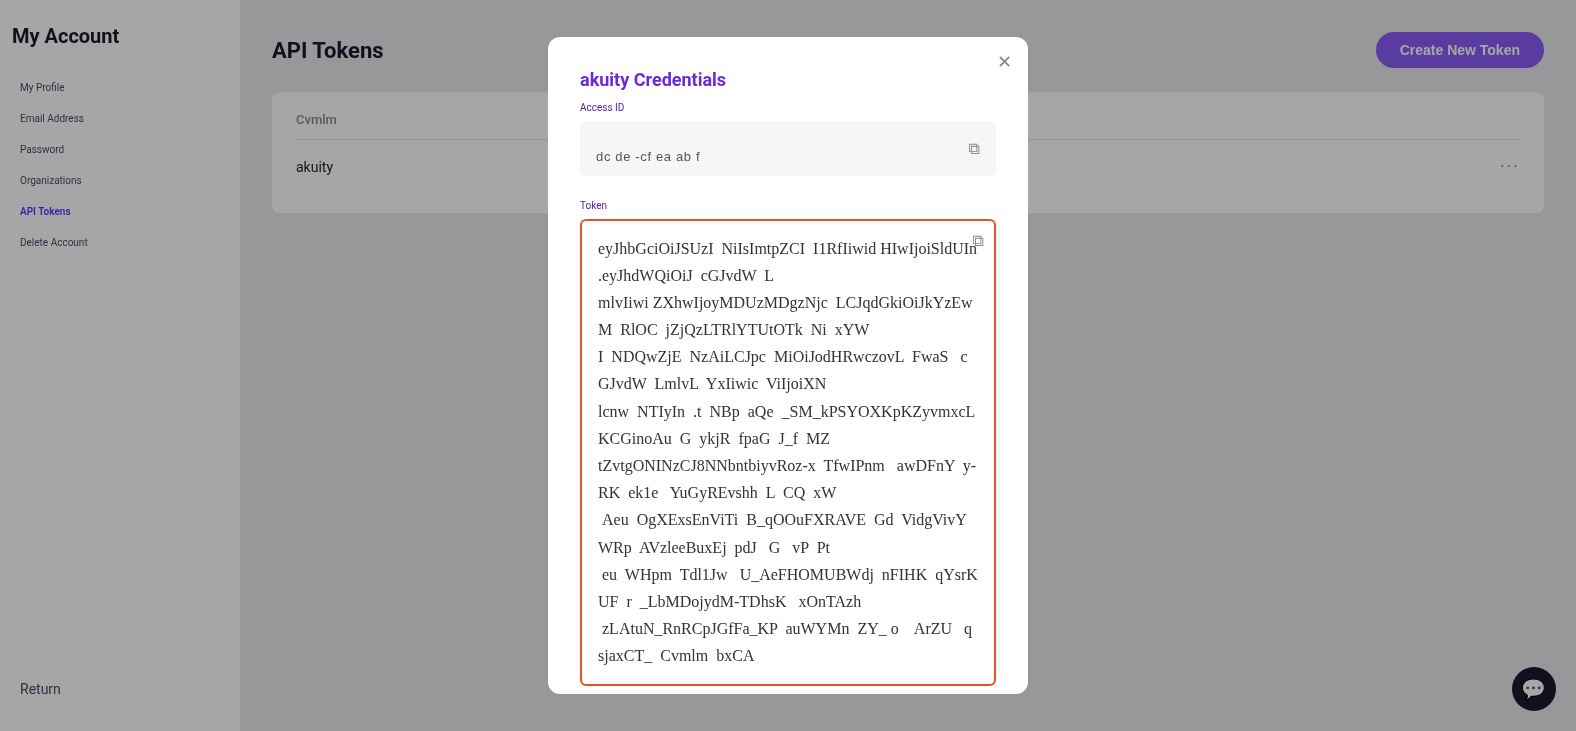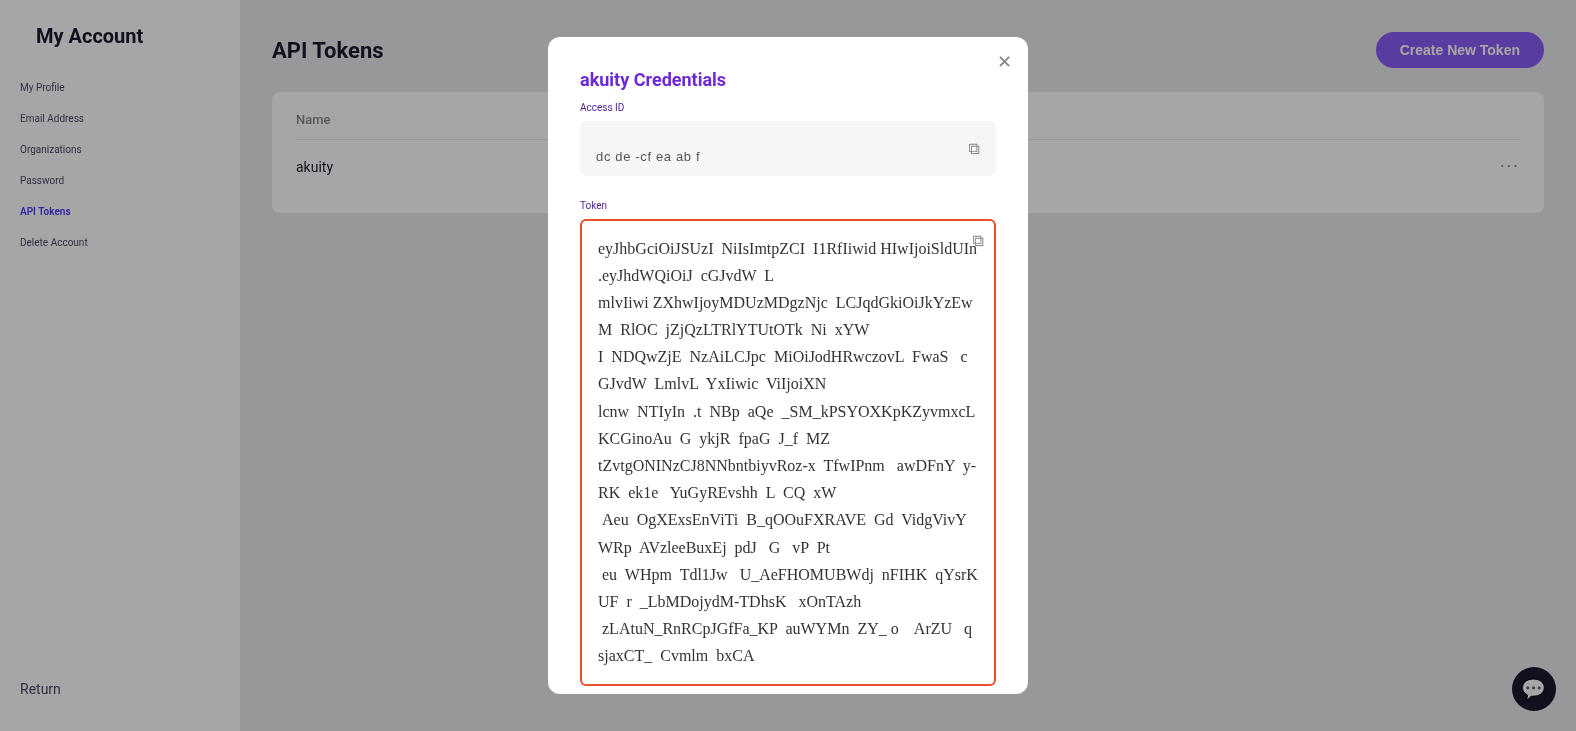--- a/index.html
+++ b/index.html
@@ -12,21 +12,21 @@
       display: flex;
       flex-direction: column;
       padding: 24px 0;
       flex-shrink: 0;
       height: 100%;
     }
     .sidebar-title {
       font-size: 20px;
       font-weight: 700;
       color: #1a1a2e;
-      padding: 0 20px 24px 36px;
+      padding: 0 20px 24px 12px;
     }
     .sidebar-item {
       padding: 10px 20px;
       font-size: 10px;
       color: #4a4a6a;
       cursor: pointer;
       border-radius: 0;
       transition: background 0.15s;
     }
     .sidebar-item.active {
@@ -232,24 +232,24 @@
 <nav class="sidebar">
   <div class="sidebar-title">My Account</div>
 
   <div class="sidebar-item">
     <span>My Profile</span>
   </div>
   <div class="sidebar-item">
     <span>Email Address</span>
   </div>
   <div class="sidebar-item">
+    <span>Password</span>
+  </div>
+  <div class="sidebar-item">
     <span>Organizations</span>
-  </div>
-  <div class="sidebar-item">
-    <span>Password</span>
   </div>
   <div class="sidebar-item active">
     <span>API Tokens</span>
   </div>
   <div class="sidebar-item">
     <span>Delete Account</span>
   </div>
 
   <div class="sidebar-bottom">
     <div class="sidebar-return">
@@ -259,21 +259,21 @@
 </nav>
 
 <main class="main">
   <div class="main-header">
     <h1 class="main-title">API Tokens</h1>
     <button class="btn-create">Create New Token</button>
   </div>
 
   <div class="table-container">
     <div class="table-header">
-      <span>Name</span>
+      <span>Cvmlm</span>
     </div>
     <div class="table-row">
       <span>akuity</span>
       <span class="table-row-actions">···</span>
     </div>
   </div>
 </main>
 
 <div class="overlay">
   <div class="modal">

